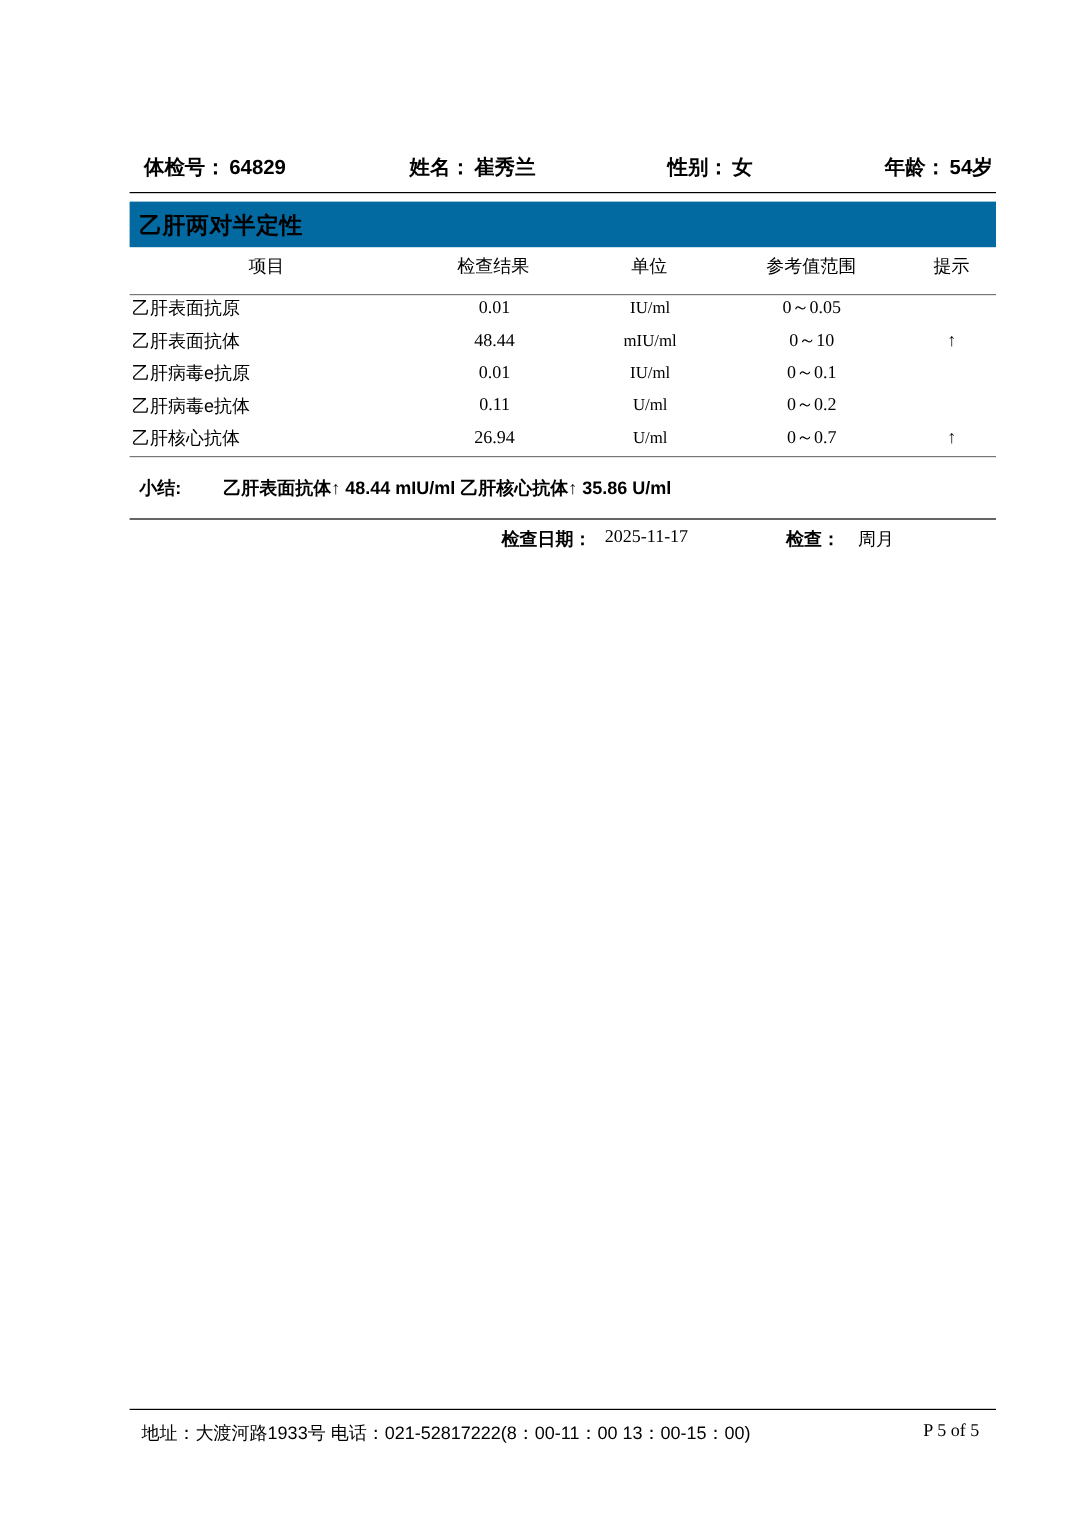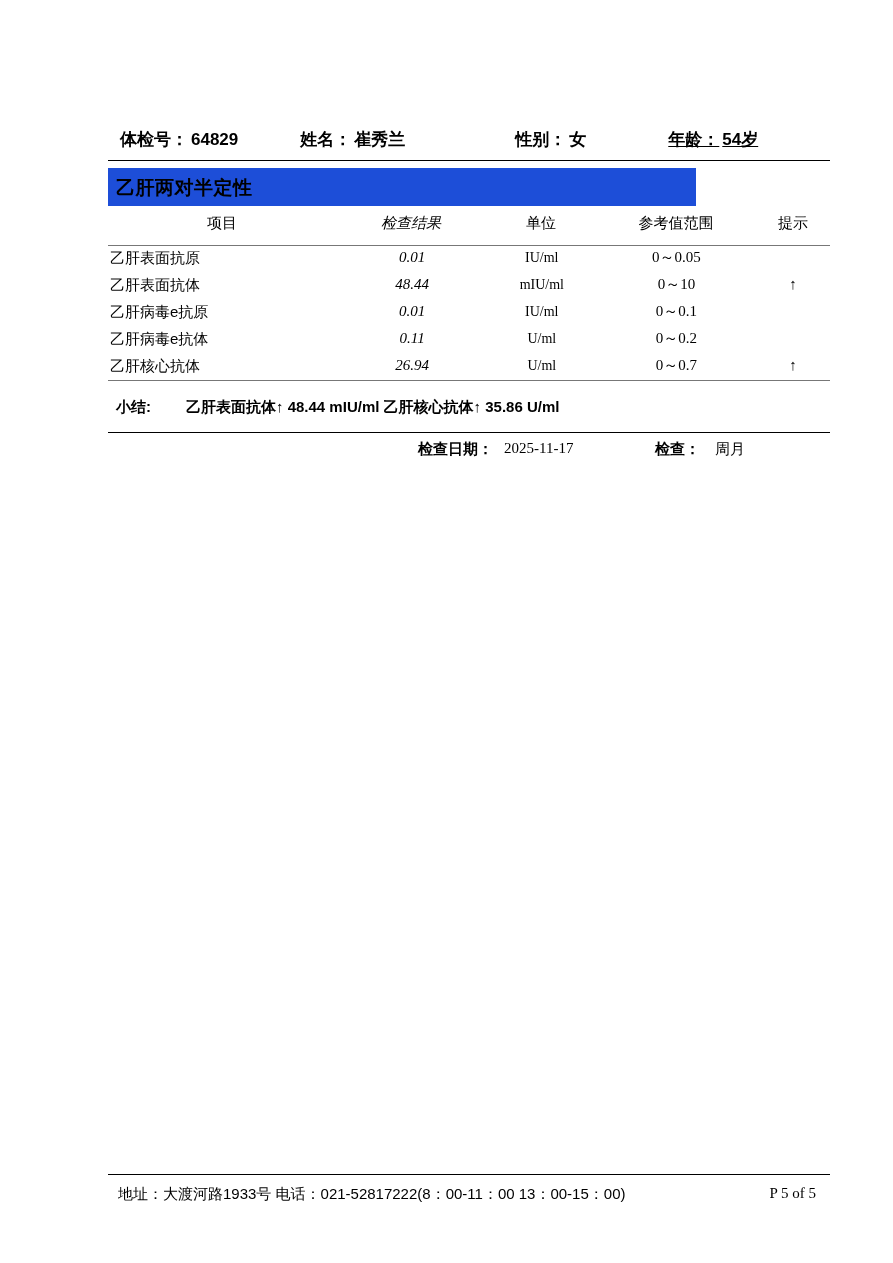--- a/index.html
+++ b/index.html
@@ -42,43 +42,43 @@
     align-items: baseline;
   }
   .patient-bar .lbl {
     font-weight: bold;
   }
   .patient-bar .val {
     font-weight: bold;
     margin-left: 3px;
   }
   .pb-id    { margin-left: 12px; }
-  .pb-name  { margin-left: 62px; }
+  .pb-name  { margin-left: 103px; }
   .pb-sex   { margin-left: 110px; }
-  .pb-age   { margin-left: 82px; text-decoration: underline; }
+  .pb-age   { margin-left: 110px; }
 
   .rule {
     position: absolute;
     background: #000000;
   }
   .rule-top {
     left: 108px;
     top: 160px;
     width: 722px;
     height: 1px;
   }
 
   
   .section-band {
     position: absolute;
     left: 108px;
     top: 168px;
-    width: 588px;
+    width: 722px;
     height: 38px;
-    background: #1d4ed8;
+    background: #0369a1;
   }
   .section-band .title {
     position: absolute;
     left: 8px;
     top: 7px;
     font-size: 19px;
     font-weight: bold;
     font-family: "Liberation Sans", "DejaVu Sans", sans-serif;
     letter-spacing: 0.5px;
   }
@@ -95,21 +95,21 @@
     display: flex;
     align-items: center;
     height: 27px;
     line-height: 27px;
   }
   .row.head {
     height: 26px;
     line-height: 26px;
   }
   .c-item   { width: 228px; padding-left: 2px; font-family: "Liberation Sans","DejaVu Sans",sans-serif; font-size:15px;}
-  .c-result { width: 150px; text-align: center; font-family: "Liberation Serif","DejaVu Serif",serif; font-style: italic;}
+  .c-result { width: 150px; text-align: center; font-family: "Liberation Serif","DejaVu Serif",serif;}
   .c-unit   { width: 110px; text-align: center; font-family: "Liberation Serif","DejaVu Serif",serif; font-size:14px;}
   .c-ref    { width: 160px; text-align: center; font-family: "Liberation Serif","DejaVu Serif",serif;}
   .c-flag   { width: 74px;  text-align: center; font-family: "Liberation Serif","DejaVu Serif",serif;}
 
   .row.head .c-item   { text-align: center; padding-left: 0; font-family:Liberation Sans, sans-serif;}
   .row.head .c-result,
   .row.head .c-unit,
   .row.head .c-ref,
   .row.head .c-flag { font-family: "Liberation Sans","DejaVu Sans",sans-serif; font-size: 15px; }
 

